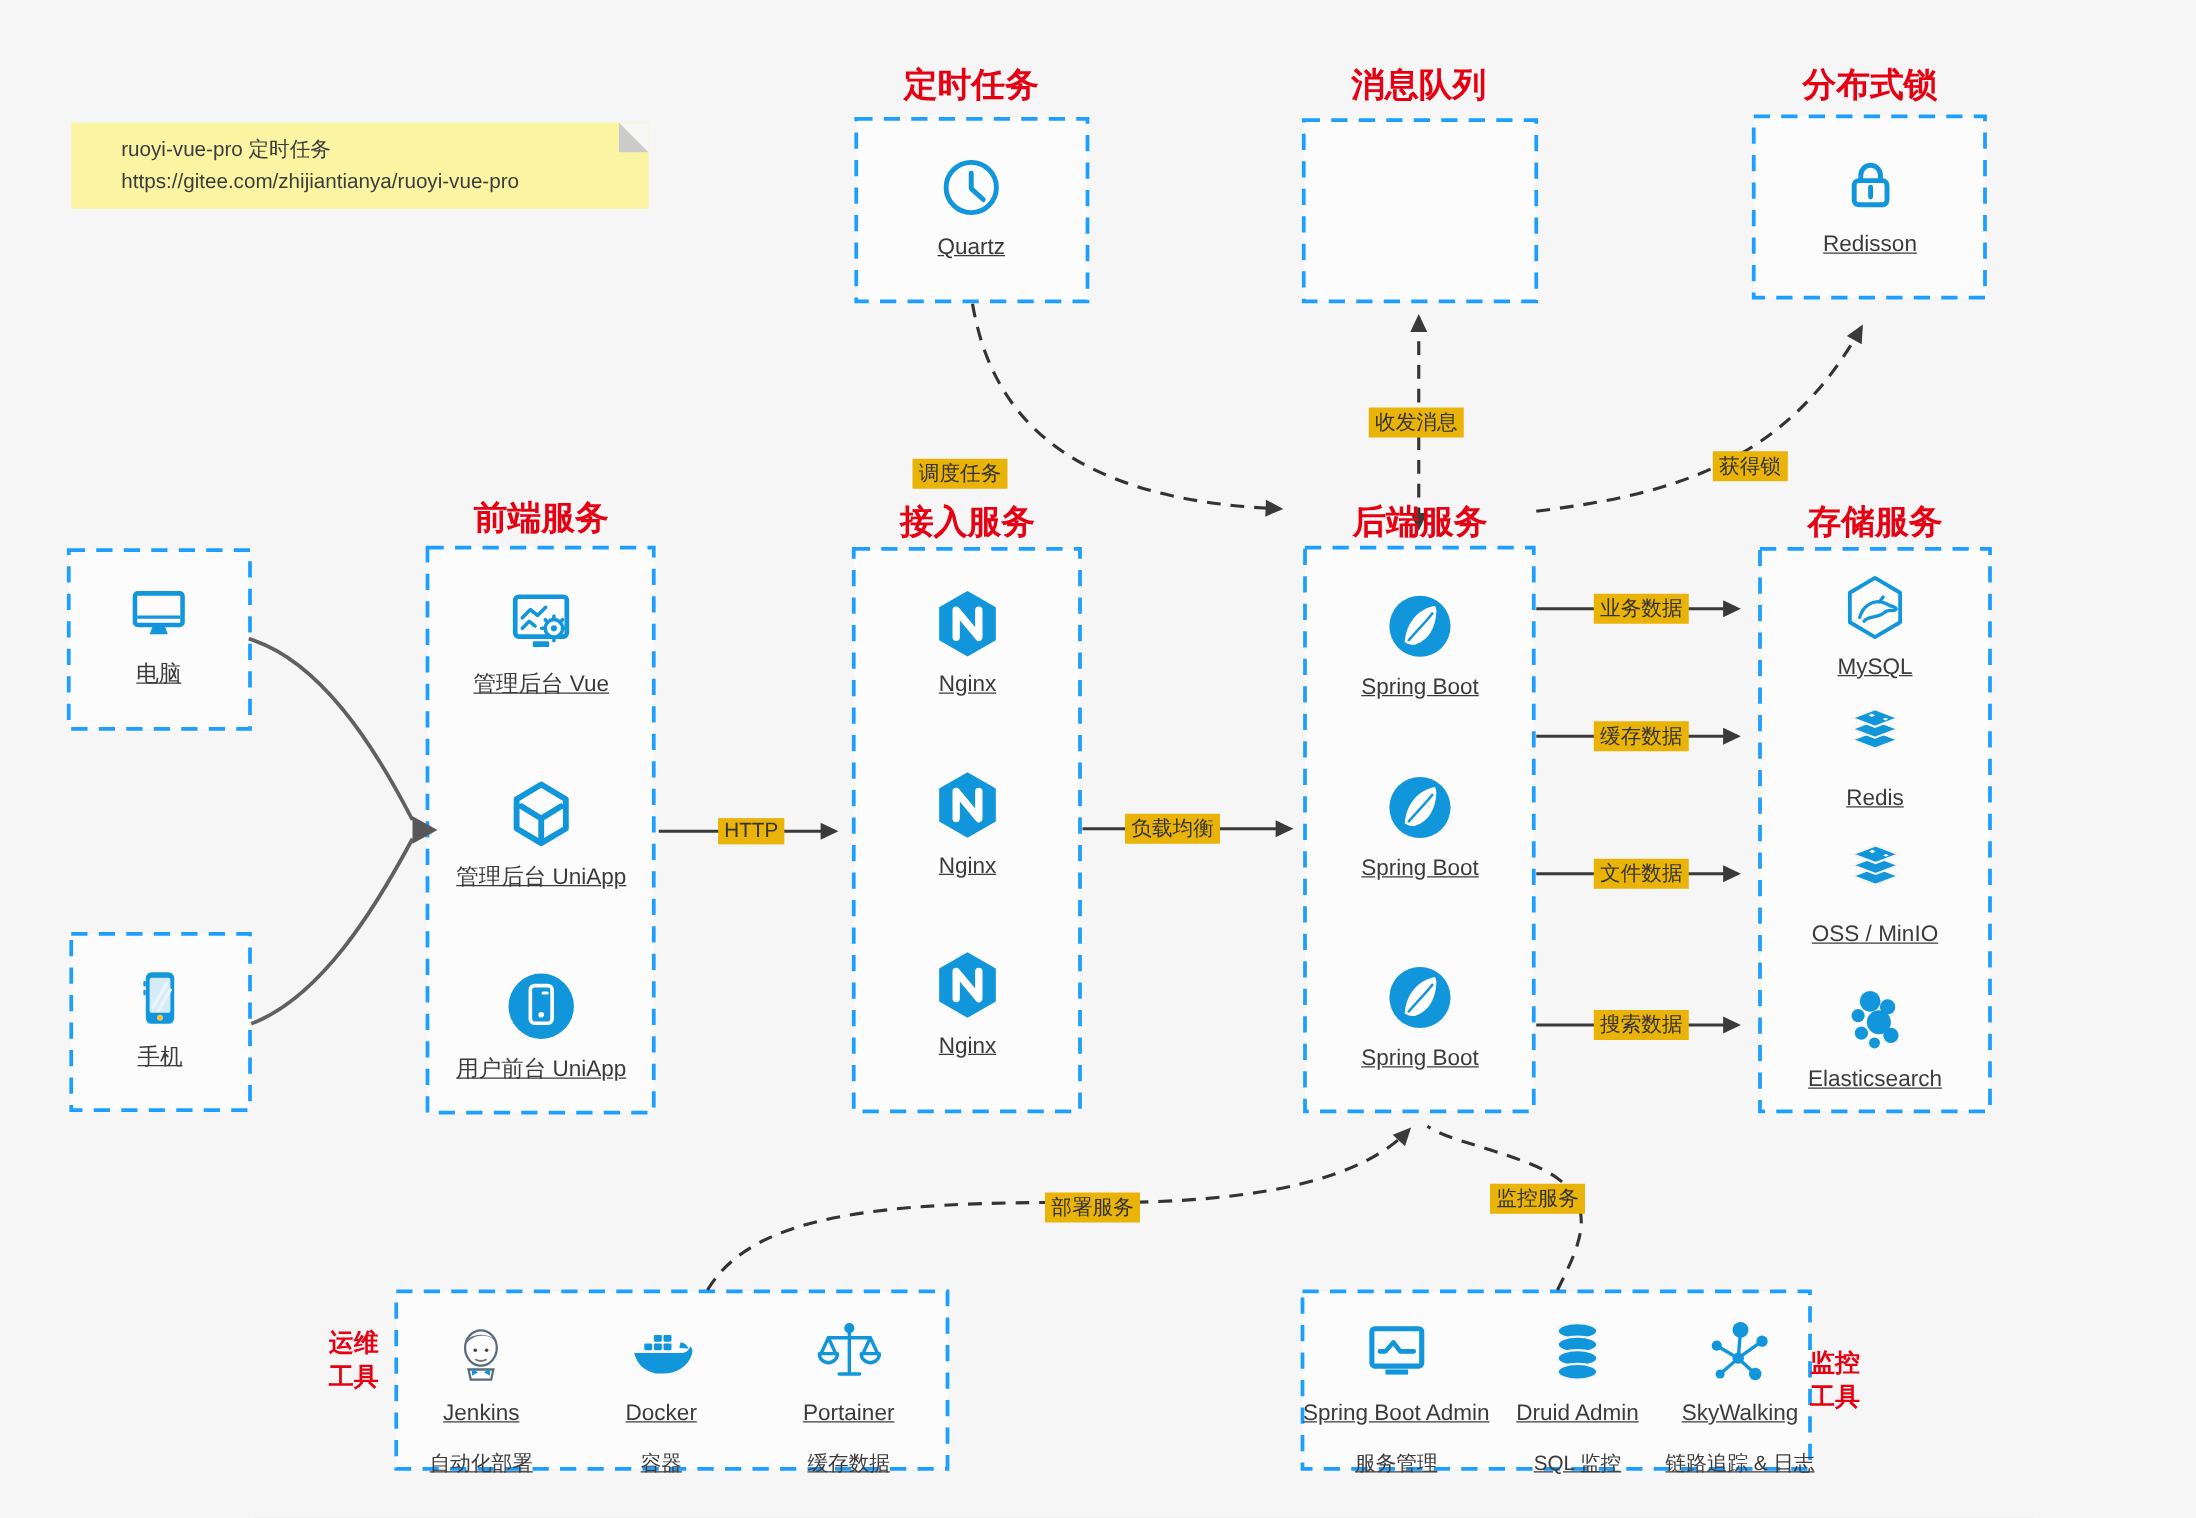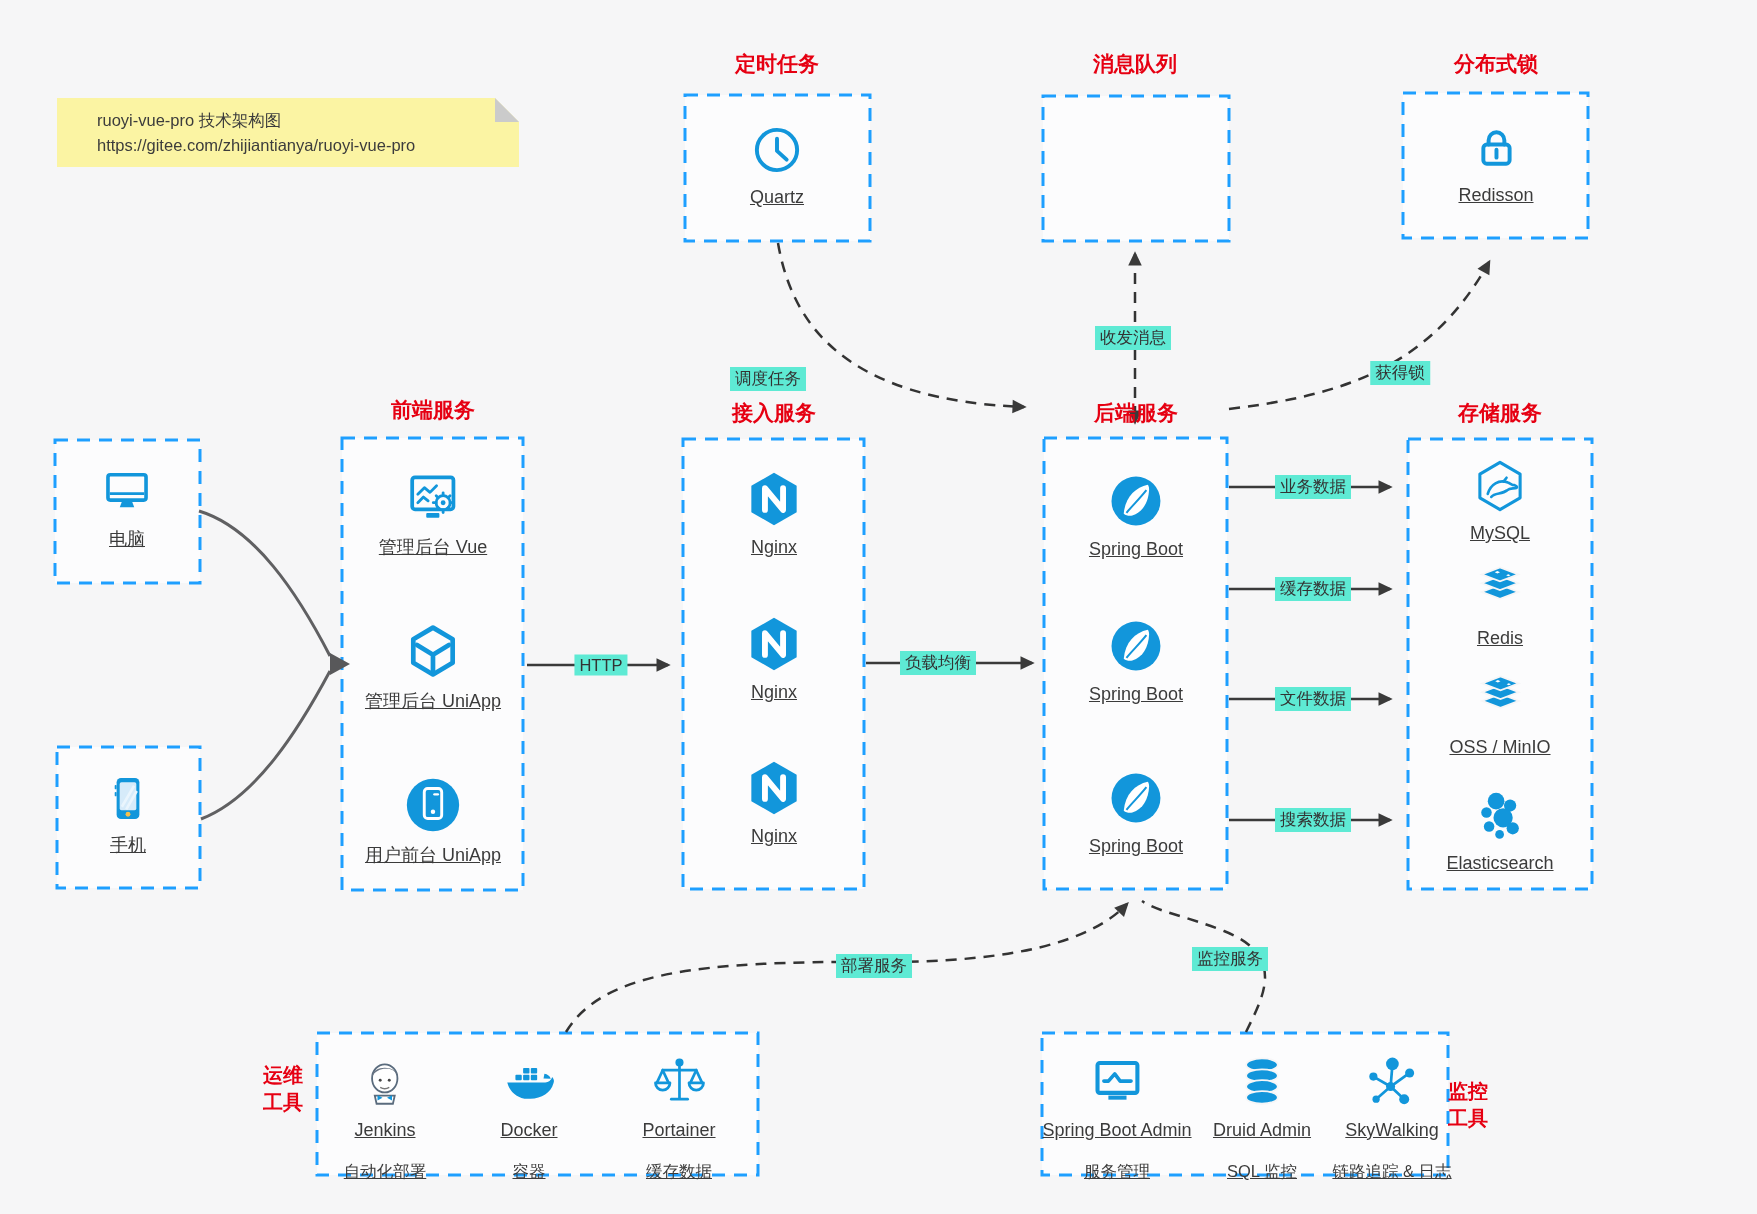--- a/index.html
+++ b/index.html
@@ -1,28 +1,28 @@
 <!DOCTYPE html>
 <html><head>
 <meta charset="utf-8">
 <style>
   html,body{margin:0;padding:0;background:#e9e9ea;}
   #canvas{position:relative;width:1757px;height:1214px;background:#F6F6F7;overflow:hidden;
           font-family:"Liberation Sans",sans-serif;color:#3b3b3b;}
   #edges-svg{position:absolute;left:0;top:0;z-index:1;}
   .gtitle{position:absolute;transform:translateX(-50%);color:#E60012;font-weight:bold;
-          font-size:21px;white-space:nowrap;z-index:3;}
+          font-size:27px;white-space:nowrap;z-index:3;}
   .side-title{position:absolute;color:#E60012;font-weight:bold;font-size:20px;line-height:27px;
           text-align:center;transform:translateX(-50%);z-index:3;}
   .node{position:absolute;display:flex;flex-direction:column;align-items:center;
         transform:translateX(-50%);z-index:2;text-decoration:underline;}
   .icon{color:#1296DB;line-height:0;}
   .node-label{margin-top:8px;font-size:18px;color:#3b3b3b;white-space:nowrap;text-align:center;line-height:22px;}
   .node-desc{margin-top:20px;font-size:16.5px;color:#3b3b3b;white-space:nowrap;text-align:center;line-height:21px;}
-  .chip{position:absolute;transform:translate(-50%,-50%);background:#5eead4;padding:1px 5px;
+  .chip{position:absolute;transform:translate(-50%,-50%);background:#eab308;padding:1px 5px;
         font-size:16.5px;color:#333;white-space:nowrap;z-index:4;}
   .note{position:absolute;left:57px;top:98px;width:462px;height:69px;background:#FBF4A3;z-index:2;
         font-size:16.5px;color:#3c3c3c;line-height:25px;padding:10px 0 0 40px;box-sizing:border-box;}
   .note-fold{position:absolute;right:0;top:0;line-height:0;}
 </style>
 </head>
 <body>
 
 <div id="canvas">
 
@@ -65,21 +65,21 @@
     <g fill="none" stroke="#333333" stroke-width="2.5" stroke-dasharray="11 8">
       <path d="M778 243 C792 325 845 400 1024 407" marker-end="url(#mA)"></path>
       <path d="M1135 254 V422" marker-start="url(#mA)" marker-end="url(#mA)"></path>
       <path d="M1229 409 C1335 396 1428 372 1489 262" marker-end="url(#mA)"></path>
       <path d="M566 1032 C602 972 700 961 874 962 C1015 963 1092 941 1127 904" marker-end="url(#mA)"></path>
       <path d="M1246 1032 C1263 997 1287 956 1224 931 C1186 916 1158 912 1142 901"></path>
     </g>
   </svg>
 
   <div class="note">
-    <div>ruoyi-vue-pro 技术架构图</div>
+    <div>ruoyi-vue-pro 定时任务</div>
     <div>https://gitee.com/zhijiantianya/ruoyi-vue-pro</div>
     <div class="note-fold">
       <svg width="24" height="24">
           <path d="M0 0 L24 0 L24 24 Z" fill="#F6F6F7"></path>
           <path d="M0 0 L24 24 L0 24 Z" fill="#CBCBCB"></path>
         </svg>
     </div>
   </div>
 
   <div class="gtitle" style="left:777px;top:50px">定时任务</div>

